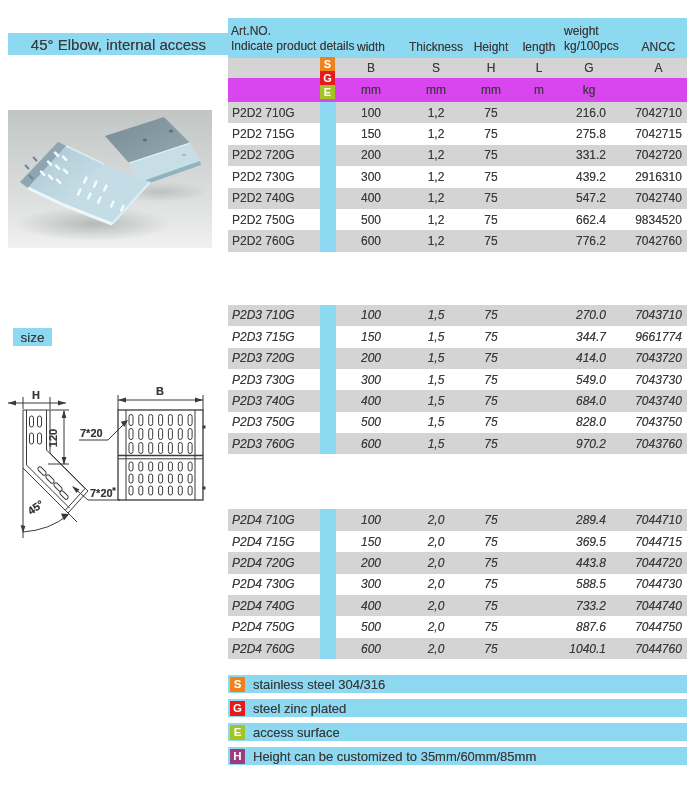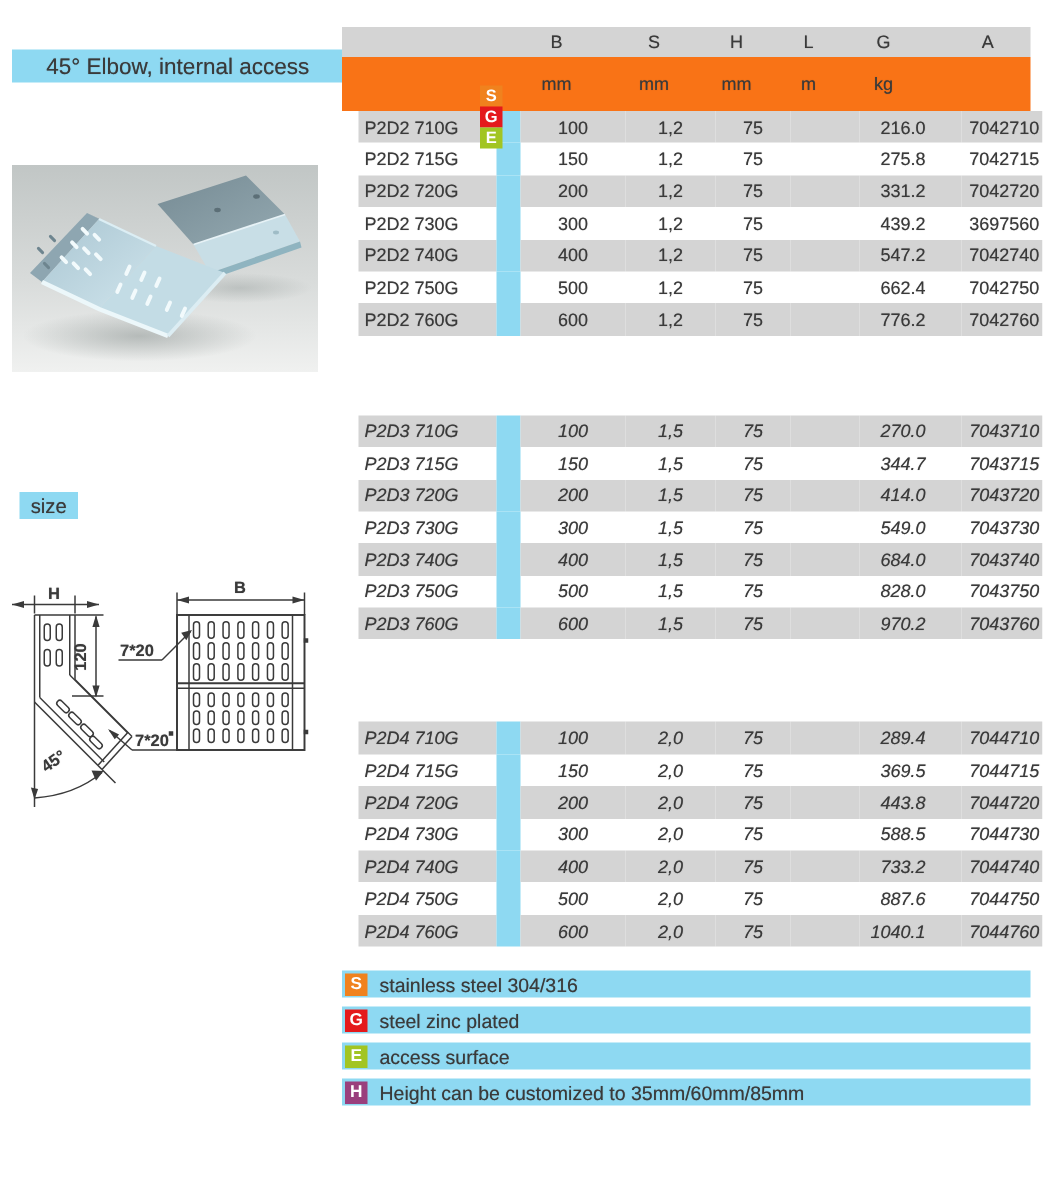--- a/index.html
+++ b/index.html
@@ -24,28 +24,28 @@
   .tableArea{position:absolute;left:228px;top:18px;width:459px;font-size:12px;}
   .grid-row{display:grid;grid-template-columns:92px 16px 70px 60px 50px 46px 68px 57px;}
   .hrow1{background:var(--blue);height:40px;}
   .hrow1 .hc{display:flex;align-items:flex-end;justify-content:center;padding-bottom:4px;}
   .h-art{grid-column:1/3;display:flex;flex-direction:column;justify-content:flex-end;
     padding:0 0 4px 3px;white-space:nowrap;line-height:15px;overflow:visible;z-index:2;}
   .h-weight{display:flex;flex-direction:column;align-items:flex-start;justify-content:flex-end;
     padding:0 0 4px 2px;line-height:15px;white-space:nowrap;}
   .hrow2{background:var(--rowgray);height:20px;}
   .hrow2 .hc{display:flex;align-items:center;justify-content:center;}
-  .hrow3{height:36px;background:#f97316;}
+  .hrow3{height:24px;background:#d946ef;}
   .hrow3 .hc{display:flex;align-items:center;justify-content:center;}
   .shift-l{padding-right:14px;}
   .sge{position:absolute;left:92px;top:39px;width:15px;z-index:3;}
   .sq{width:15px;height:14px;color:#fff;font-size:11px;font-weight:bold;
     display:flex;align-items:center;justify-content:center;text-shadow:none;}
 
-  .block{margin-top:0;margin-left:11px;}
+  .block{margin-top:0;}
   .block + .block{margin-top:53px;font-style:italic;}
   .block.b3{margin-top:55px;}
   .trow{height:21.4px;}
   .trow .tc{display:flex;align-items:center;justify-content:center;}
   .trow.stripe .tc{background:var(--rowgray);}
   .trow .c-art{justify-content:flex-start;padding-left:4px;}
   .trow .c-sge{background:var(--blue) !important;}
   .trow .c-weight{justify-content:flex-end;padding-right:24px;}
 
   
@@ -250,20 +250,35 @@
 
     <text class="dlab" x="36" y="19" text-anchor="middle">H</text>
     <text class="dlab" x="57" y="58" text-anchor="middle" transform="rotate(-90 57 58)">120</text>
     <text class="dlab" x="36" y="131" text-anchor="middle" transform="rotate(-35 36 128)">45°</text>
     <text class="dlab" x="80" y="57">7*20</text>
     <text class="dlab" x="90" y="117">7*20</text>
     <text class="dlab" x="160" y="15" text-anchor="middle">B</text>
   </svg>
 
   <div class="tableArea">
+    <div class="grid-row hrow1">
+      <div class="h-art">
+        <div>Art.NO.</div>
+        <div>Indicate product details</div>
+      </div>
+      <div class="hc" style="grid-column:3">width</div>
+      <div class="hc">Thickness</div>
+      <div class="hc">Height</div>
+      <div class="hc">length</div>
+      <div class="h-weight">
+        <div>weight</div>
+        <div>kg/100pcs</div>
+      </div>
+      <div class="hc">ANCC</div>
+    </div>
 
     <div class="grid-row hrow2">
       <div class="hc" style="grid-column:3">B</div>
       <div class="hc">S</div>
       <div class="hc">H</div>
       <div class="hc">L</div>
       <div class="hc shift-l">G</div>
       <div class="hc">A</div>
     </div>
 
@@ -315,41 +330,41 @@
             <div class="tc c-ancc">7042720</div>
           </div>
           <div class="grid-row trow">
             <div class="tc c-art">P2D2 730G</div>
             <div class="tc c-sge"></div>
             <div class="tc c-width">300</div>
             <div class="tc c-thickness">1,2</div>
             <div class="tc c-height">75</div>
             <div class="tc c-length"></div>
             <div class="tc c-weight">439.2</div>
-            <div class="tc c-ancc">3697560</div>
+            <div class="tc c-ancc">2916310</div>
           </div>
           <div class="grid-row trow stripe">
             <div class="tc c-art">P2D2 740G</div>
             <div class="tc c-sge"></div>
             <div class="tc c-width">400</div>
             <div class="tc c-thickness">1,2</div>
             <div class="tc c-height">75</div>
             <div class="tc c-length"></div>
             <div class="tc c-weight">547.2</div>
             <div class="tc c-ancc">7042740</div>
           </div>
           <div class="grid-row trow">
             <div class="tc c-art">P2D2 750G</div>
             <div class="tc c-sge"></div>
             <div class="tc c-width">500</div>
             <div class="tc c-thickness">1,2</div>
             <div class="tc c-height">75</div>
             <div class="tc c-length"></div>
             <div class="tc c-weight">662.4</div>
-            <div class="tc c-ancc">7042750</div>
+            <div class="tc c-ancc">9834520</div>
           </div>
           <div class="grid-row trow stripe">
             <div class="tc c-art">P2D2 760G</div>
             <div class="tc c-sge"></div>
             <div class="tc c-width">600</div>
             <div class="tc c-thickness">1,2</div>
             <div class="tc c-height">75</div>
             <div class="tc c-length"></div>
             <div class="tc c-weight">776.2</div>
             <div class="tc c-ancc">7042760</div>
@@ -367,21 +382,21 @@
             <div class="tc c-ancc">7043710</div>
           </div>
           <div class="grid-row trow">
             <div class="tc c-art">P2D3 715G</div>
             <div class="tc c-sge"></div>
             <div class="tc c-width">150</div>
             <div class="tc c-thickness">1,5</div>
             <div class="tc c-height">75</div>
             <div class="tc c-length"></div>
             <div class="tc c-weight">344.7</div>
-            <div class="tc c-ancc">7043715</div>
+            <div class="tc c-ancc">9661774</div>
           </div>
           <div class="grid-row trow stripe">
             <div class="tc c-art">P2D3 720G</div>
             <div class="tc c-sge"></div>
             <div class="tc c-width">200</div>
             <div class="tc c-thickness">1,5</div>
             <div class="tc c-height">75</div>
             <div class="tc c-length"></div>
             <div class="tc c-weight">414.0</div>
             <div class="tc c-ancc">7043720</div>

